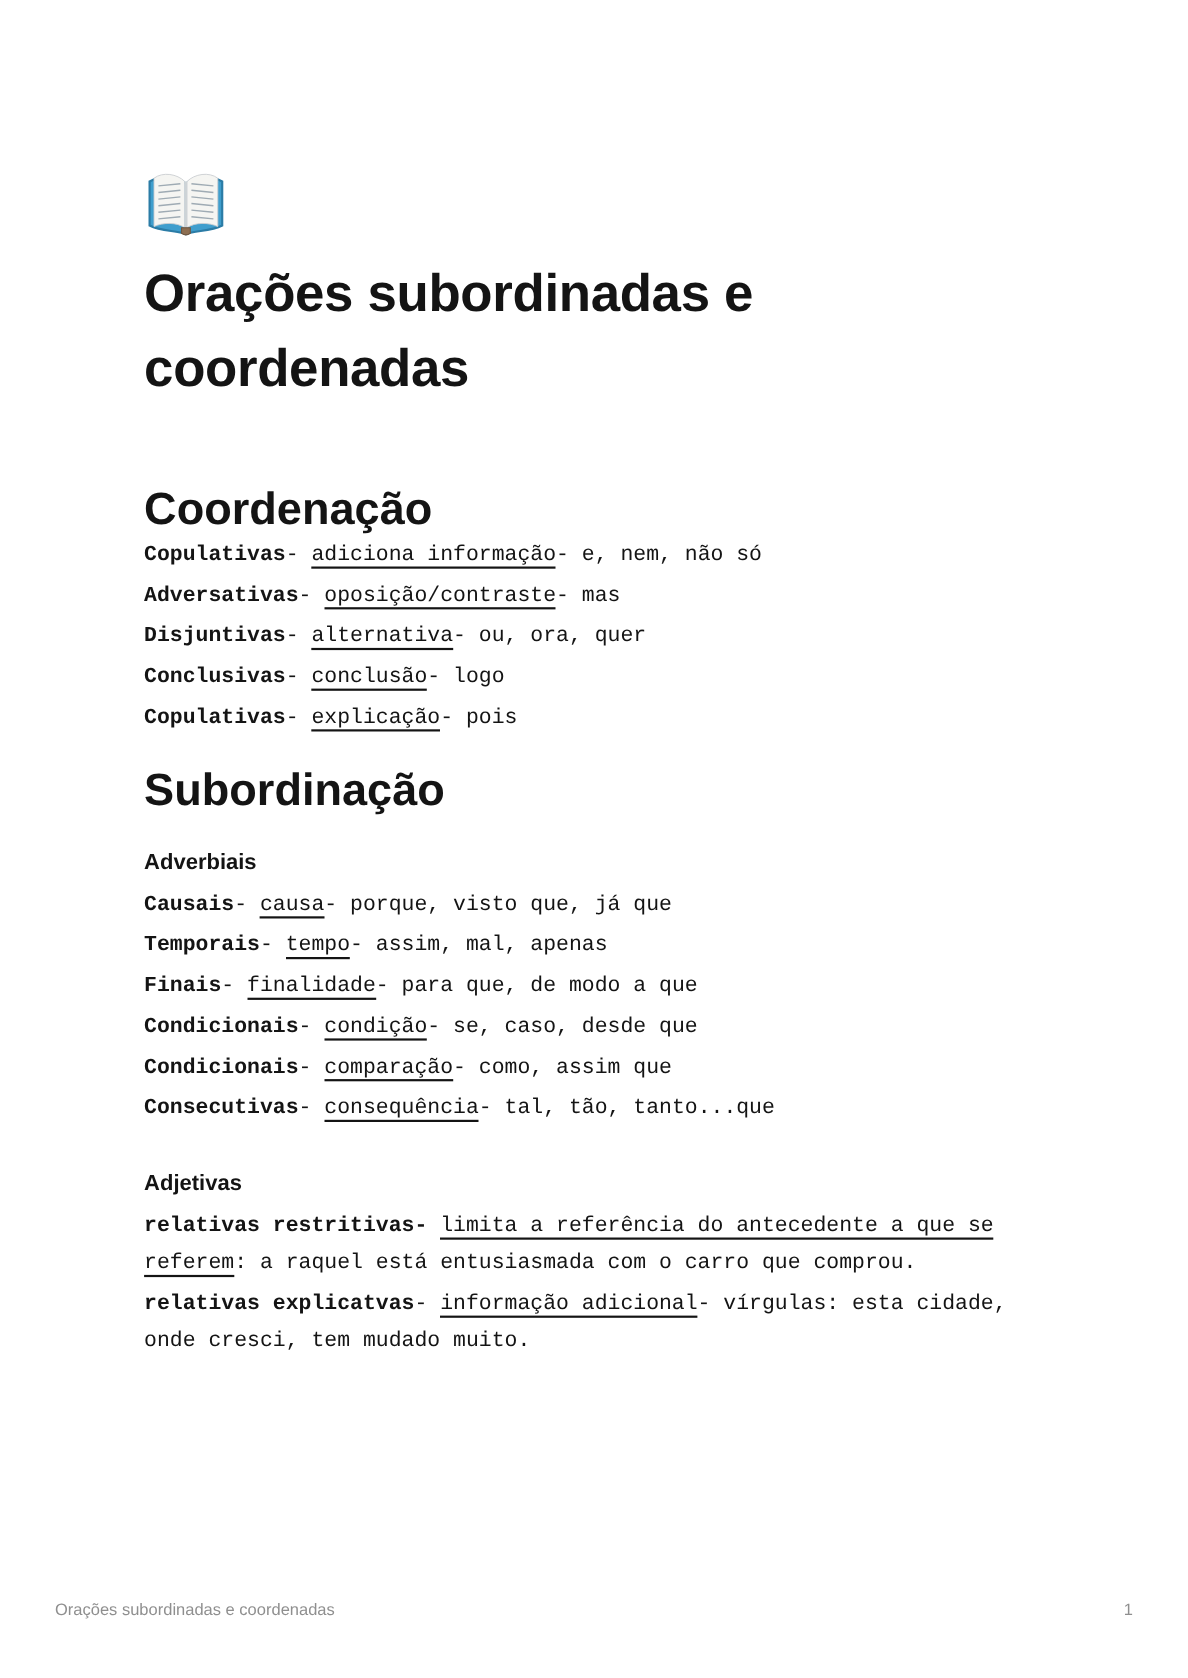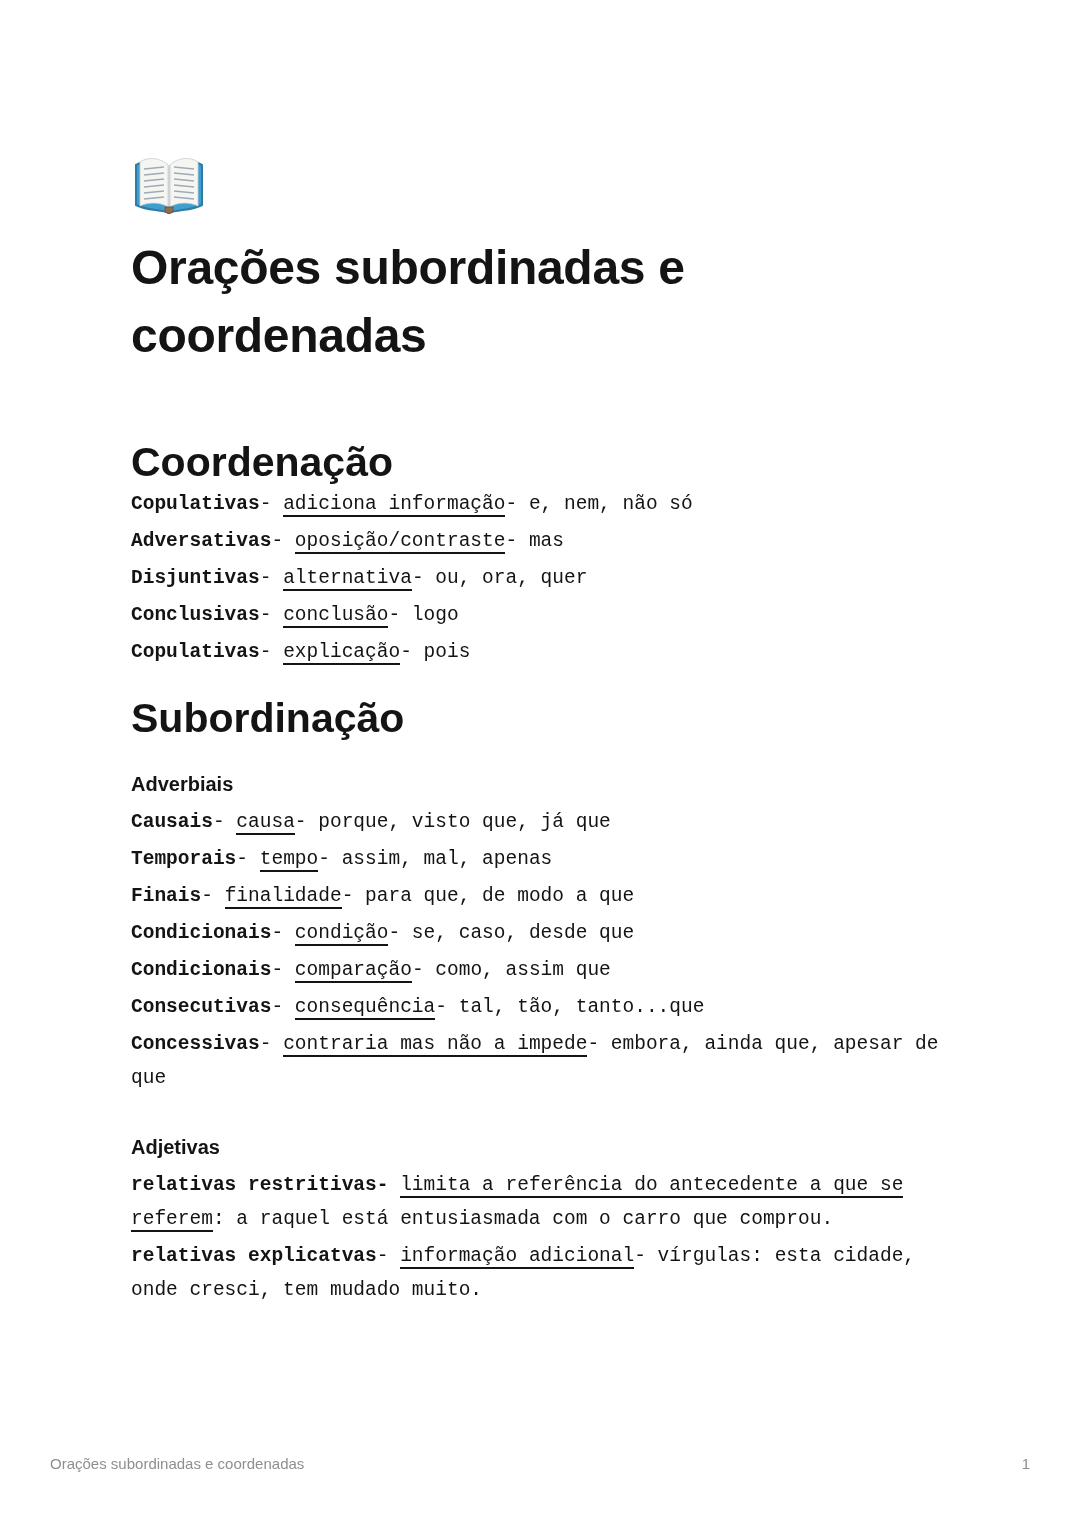--- a/index.html
+++ b/index.html
@@ -102,21 +102,20 @@
   <h2 class="section-h tight">Subordinação</h2>
 
   <h3 class="subsection-h">Adverbiais</h3>
 
   <p class="item"><span class="term">Causais</span><span>- </span><span class="u">causa</span><span>- porque, visto que, já que</span></p>
   <p class="item"><span class="term">Temporais</span><span>- </span><span class="u">tempo</span><span>- assim, mal, apenas</span></p>
   <p class="item"><span class="term">Finais</span><span>- </span><span class="u">finalidade</span><span>- para que, de modo a que</span></p>
   <p class="item"><span class="term">Condicionais</span><span>- </span><span class="u">condição</span><span>- se, caso, desde que</span></p>
   <p class="item"><span class="term">Condicionais</span><span>- </span><span class="u">comparação</span><span>- como, assim que</span></p>
   <p class="item"><span class="term">Consecutivas</span><span>- </span><span class="u">consequência</span><span>- tal, tão, tanto...que</span></p>
-  <p class="item"><span class="term">Concessivas</span><span>- </span><span class="u">contraria mas não a impede</span><span>- embora, ainda que, apesar de que</span></p>
 
   <h3 class="subsection-h tight">Adjetivas</h3>
 
   <p class="item"><span class="term">relativas restritivas-</span><span> </span><span class="u">limita a referência do antecedente a que se referem</span><span>: a raquel está entusiasmada com o carro que comprou.</span></p>
   <p class="item"><span class="term">relativas explicatvas</span><span>- </span><span class="u">informação adicional</span><span>- vírgulas: esta cidade, onde cresci, tem mudado muito.</span></p>
 
 </div>
 
 <div class="footer">
   <span>Orações subordinadas e coordenadas</span>

